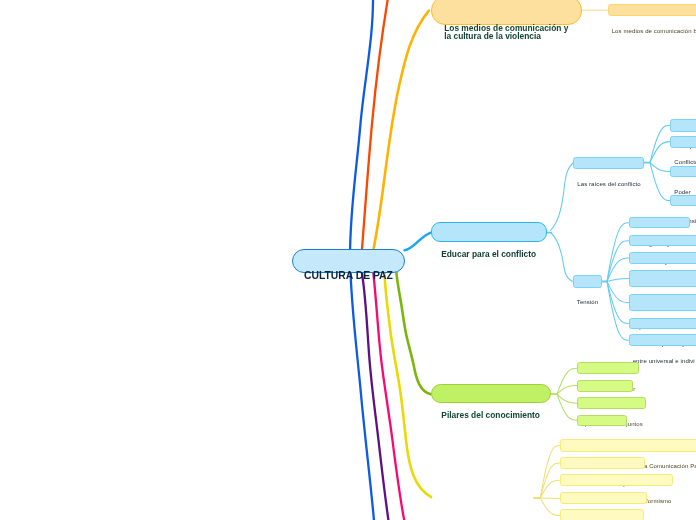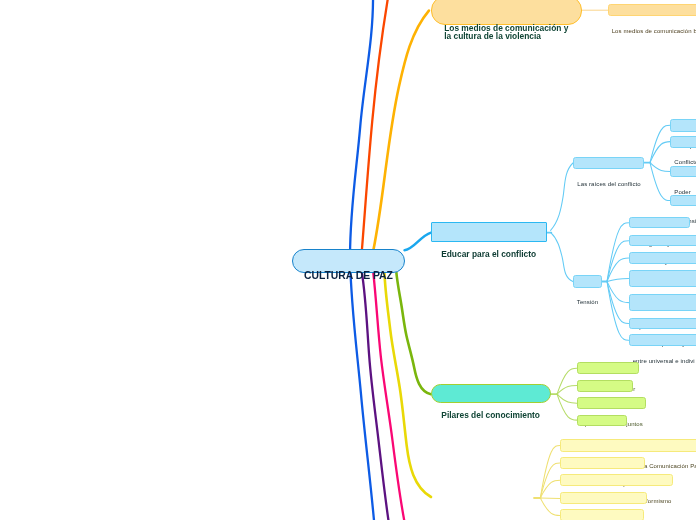--- a/index.html
+++ b/index.html
@@ -15,21 +15,21 @@
   
   .root{left:292.1px;top:248.8px;width:112.7px;height:23.9px;border-radius:12px;
         background:#c5e8fb;border:1.5px solid #1782cb;color:#0b2240;
         font-weight:bold;font-size:10.4px;letter-spacing:-0.02px;z-index:6;padding-bottom:12px;}
 
   
   .l1{font-weight:bold;z-index:5;line-height:7.4px;padding-top:2.6px;}
   .l1 .lbl{text-align:left;}
   .l1.blue{background:#b4e5fb;border:1.6px solid #2bb8f2;color:#0c3a31;}
   .l1.orange{background:#fddf9e;border:1.6px solid #ffbe2b;color:#0f4434;}
-  .l1.green{background:#5eead4;border:1.6px solid #a3cf30;color:#0f4434;}
+  .l1.green{background:#bef264;border:1.6px solid #a3cf30;color:#0f4434;}
   .l1.yellow{background:#fdf9bf;border:1.6px solid #e4ce03;color:#0f4434;}
 
   
   .lx{font-weight:normal;z-index:5;line-height:6.2px;letter-spacing:0.1px;justify-content:flex-start;
       padding-left:3.1px;padding-right:3px;text-align:left;}
   .lx.blue{background:#b4e5fb;border:1px solid #79d4f7;color:#1b2a31;border-radius:2.6px;}
   .lx.orange{background:#fddf9e;border:1px solid #ffd572;color:#4e4020;border-radius:2.6px;}
   .lx.green{background:#d5fb85;border:1px solid #b3de61;color:#485626;border-radius:2.6px;}
   .lx.yellow{background:#fefac0;border:1px solid #f6ea7b;color:#4c4521;border-radius:2.6px;}
 </style>
@@ -107,21 +107,21 @@
   </div>
 
   <div class="node l1 orange" style="left:430.8px;top:-4px;width:151px;height:28.5px;border-radius:14px;font-size:8.4px;">
     <span class="lbl">Los medios de comunicación y
 la cultura de la violencia</span>
   </div>
   <div class="node lx orange" style="left:607.6px;top:3.9px;width:100px;height:12.4px;font-size:6px;">
     <span class="lbl">Los medios de comunicación b</span>
   </div>
 
-  <div class="node l1 blue" style="left:430.7px;top:222.4px;width:115.9px;height:20.1px;border-radius:1px;font-size:8.4px;">
+  <div class="node l1 blue" style="left:430.7px;top:222.4px;width:115.9px;height:20.1px;border-radius:9px;font-size:8.4px;">
     <span class="lbl">Educar para el conflicto</span>
   </div>
 
   <div class="node lx blue" style="left:573.2px;top:156.6px;width:70.4px;height:12.1px;font-size:6px;">
     <span class="lbl">Las raíces del conflicto</span>
   </div>
   <div class="node lx blue" style="left:670.2px;top:119.0px;width:52px;height:12.5px;font-size:6px;">
     <span class="lbl">Corrupc</span>
   </div>
   <div class="node lx blue" style="left:670.2px;top:135.5px;width:55px;height:12.1px;font-size:6px;">

